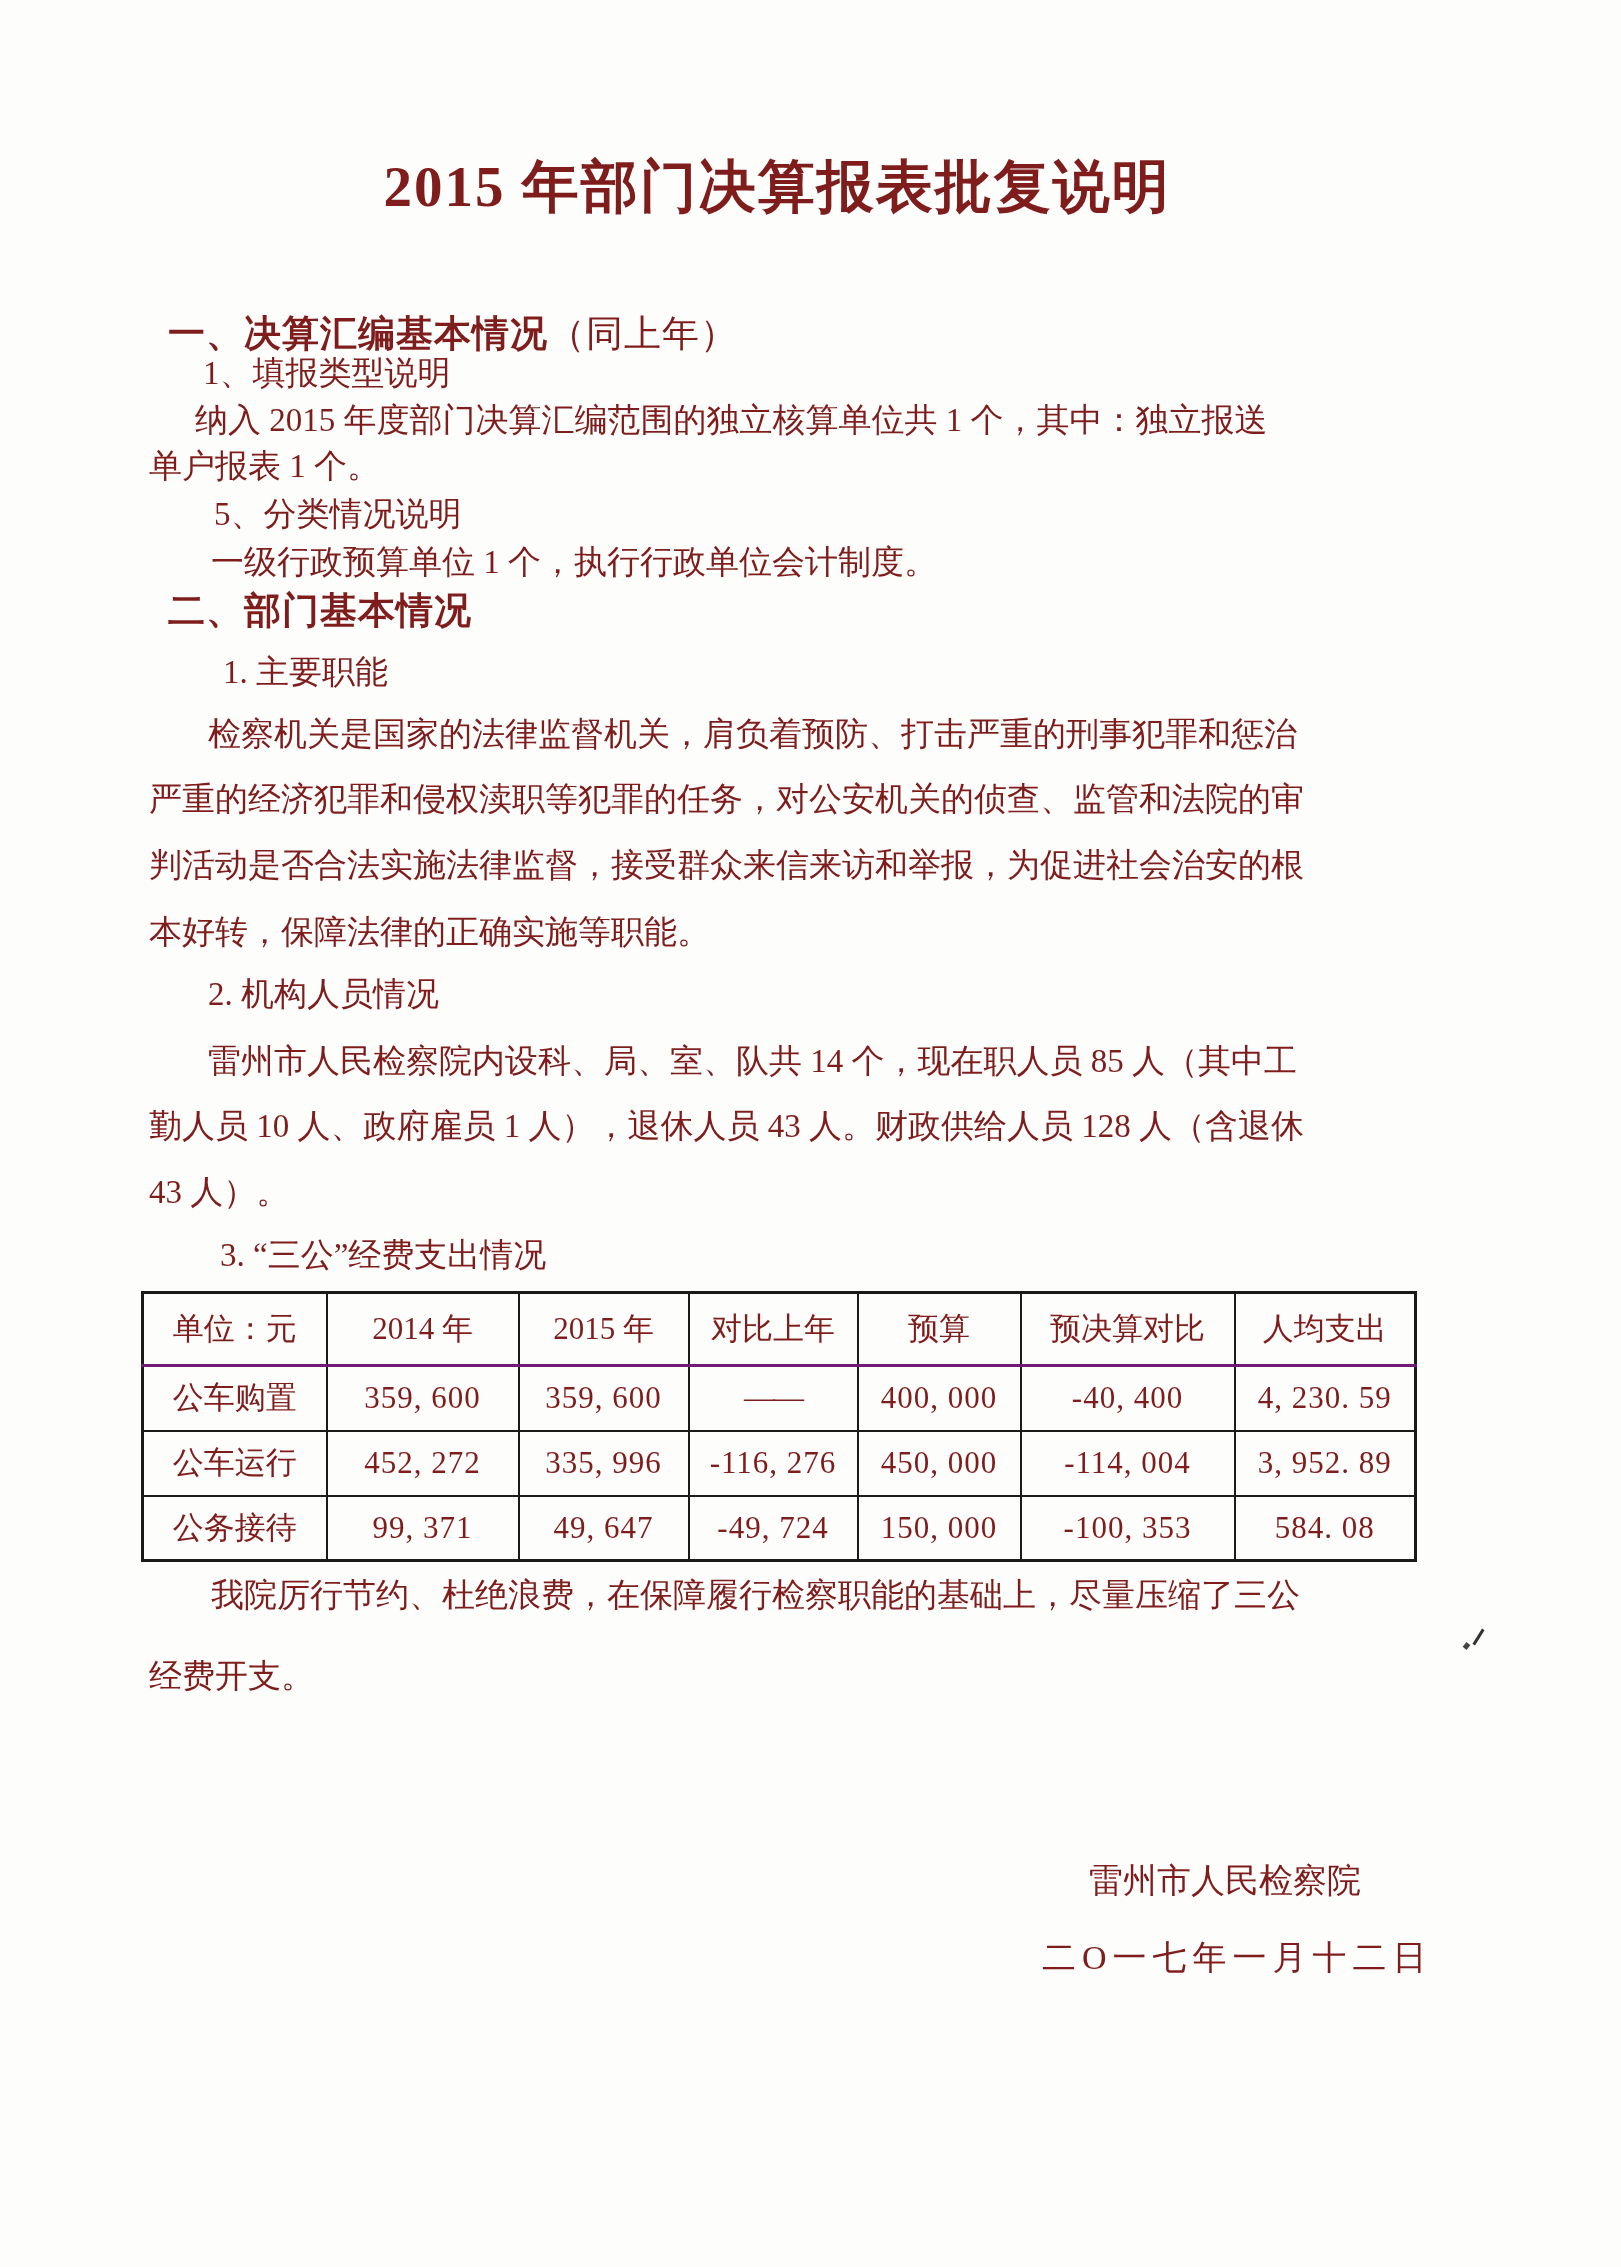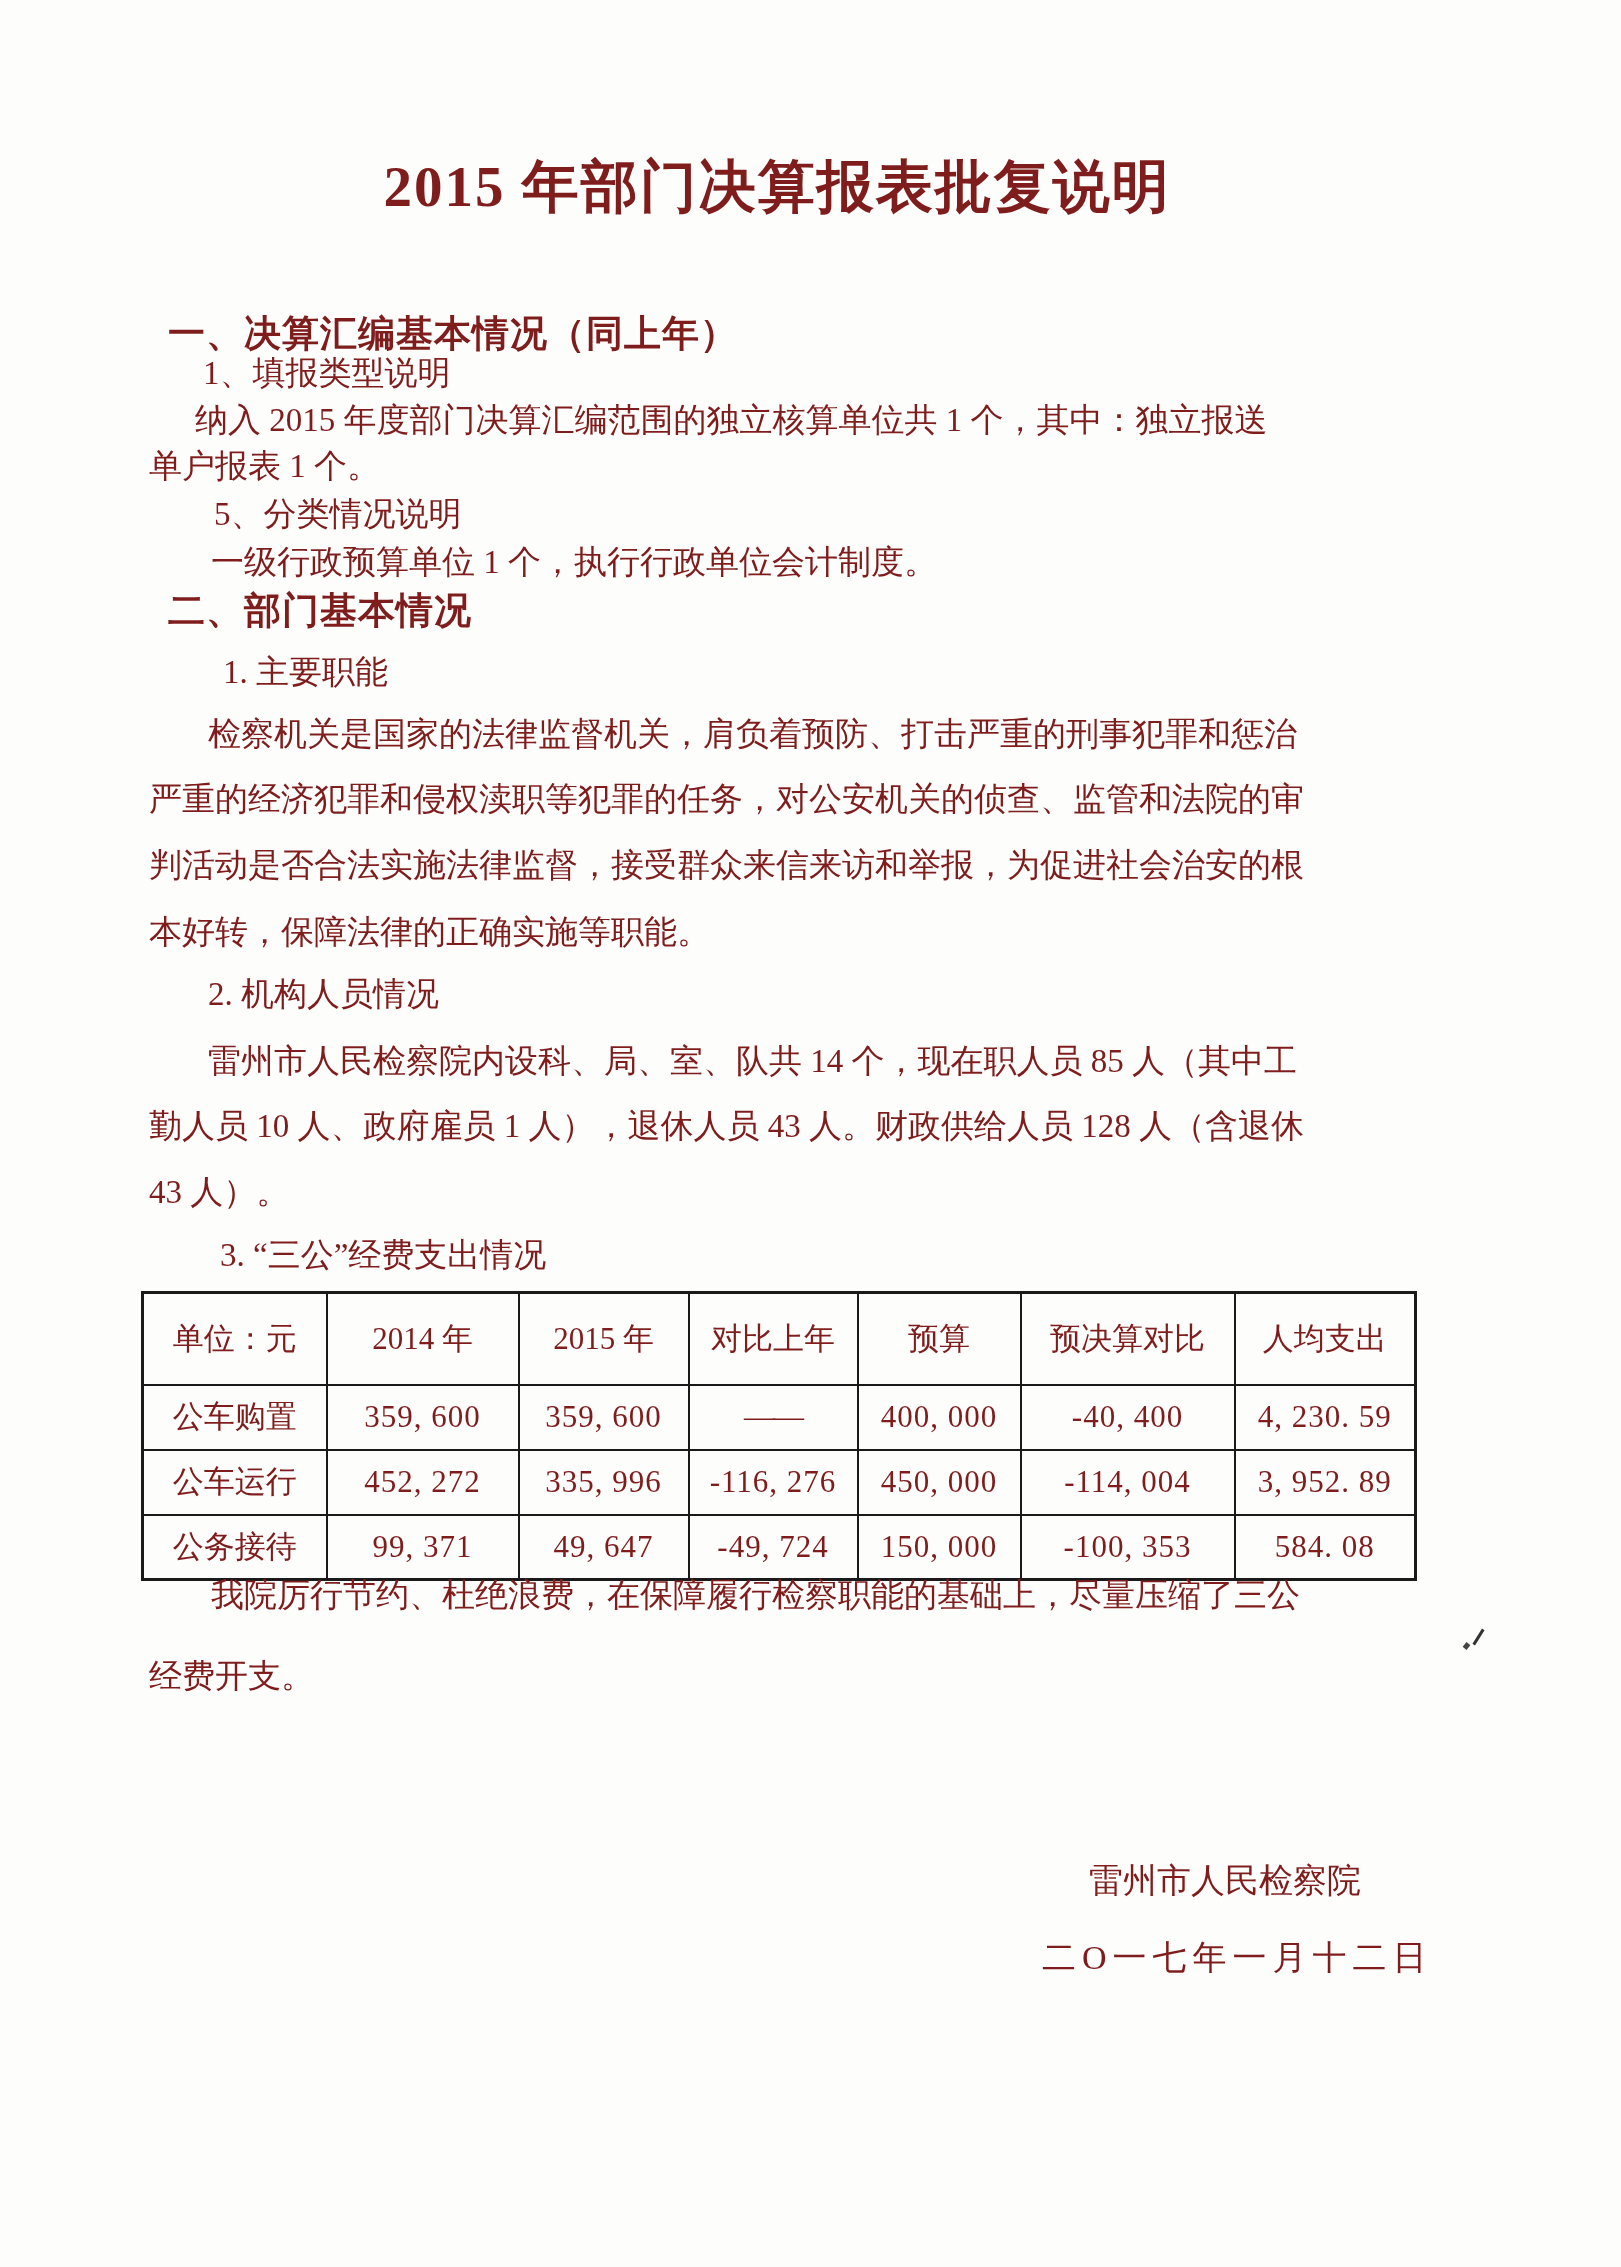--- a/index.html
+++ b/index.html
@@ -13,39 +13,39 @@
     font-family:"Liberation Serif","DejaVu Serif",serif;
     overflow:hidden;
   }
   .ln { position:absolute; white-space:nowrap; font-size:33px; line-height:1.2; }
   .title {
     position:absolute; top:149px; left:0; width:1554px;
     text-align:center;
     font-size:57px; font-weight:bold; letter-spacing:2px;
   }
   .h1 { font-size:37px; font-weight:bold; letter-spacing:1px; }
-  .h1 .paren { font-weight:bold; }
+  .h1 .paren { font-weight:normal; }
   .sig { font-size:34px; }
   .date-line { letter-spacing:6px; }
   table.exp {
     position:absolute; top:1291px; left:141px;
     width:1274px;
     border-collapse:collapse;
     table-layout:fixed;
     background:#fdfdfc;
   }
   table.exp td {
     border:2px solid #1a1a1a;
     text-align:center; vertical-align:middle;
     font-size:31px;
     padding:0 4px;
     overflow:hidden;
   }
   table.exp { border:3px solid #1a1a1a; }
-  table.exp tr.head td { height:92px; border-bottom:1px solid #701a75; }
+  table.exp tr.head td { height:73px; border-bottom:3px solid #701a75; }
   table.exp tr.data td { height:65px; }
   .num { letter-spacing:1px; }
   .dash { letter-spacing:-2px; }
   
   .artifact-slash {
     position:absolute; left:1477px; top:1628px;
     width:3px; height:18px; background:#333;
     transform:rotate(32deg);
   }
   .artifact-dot {

